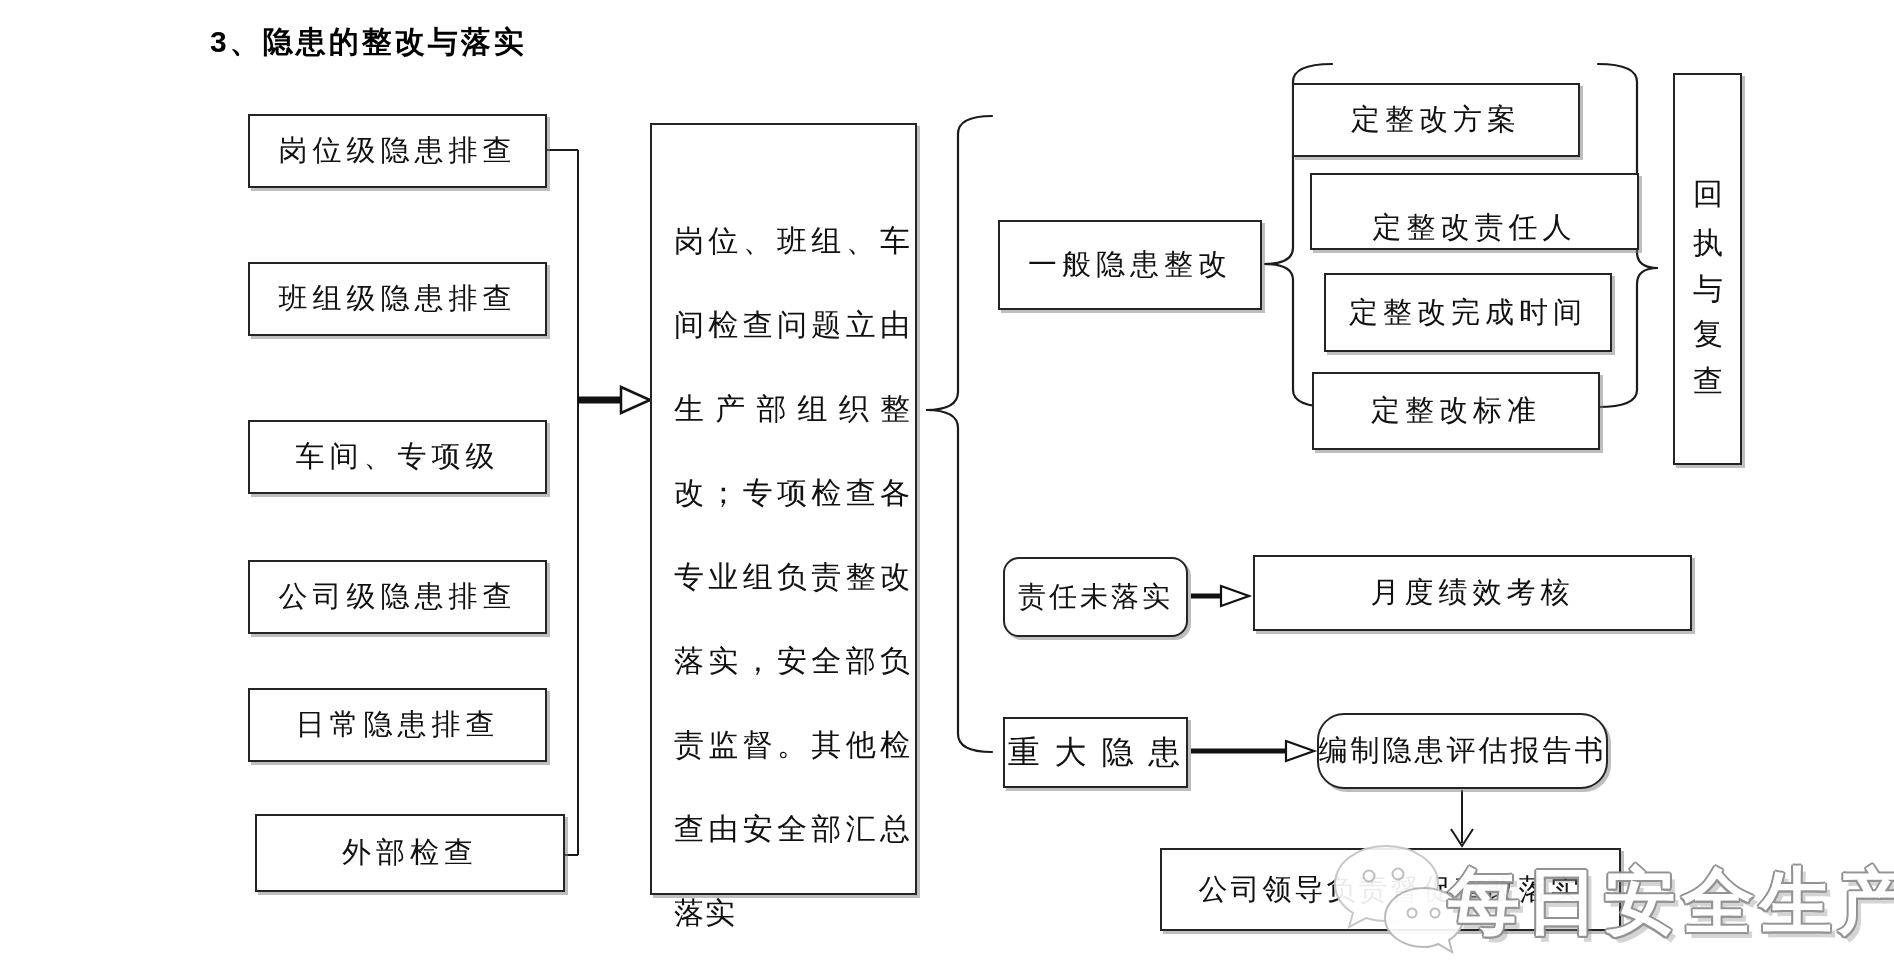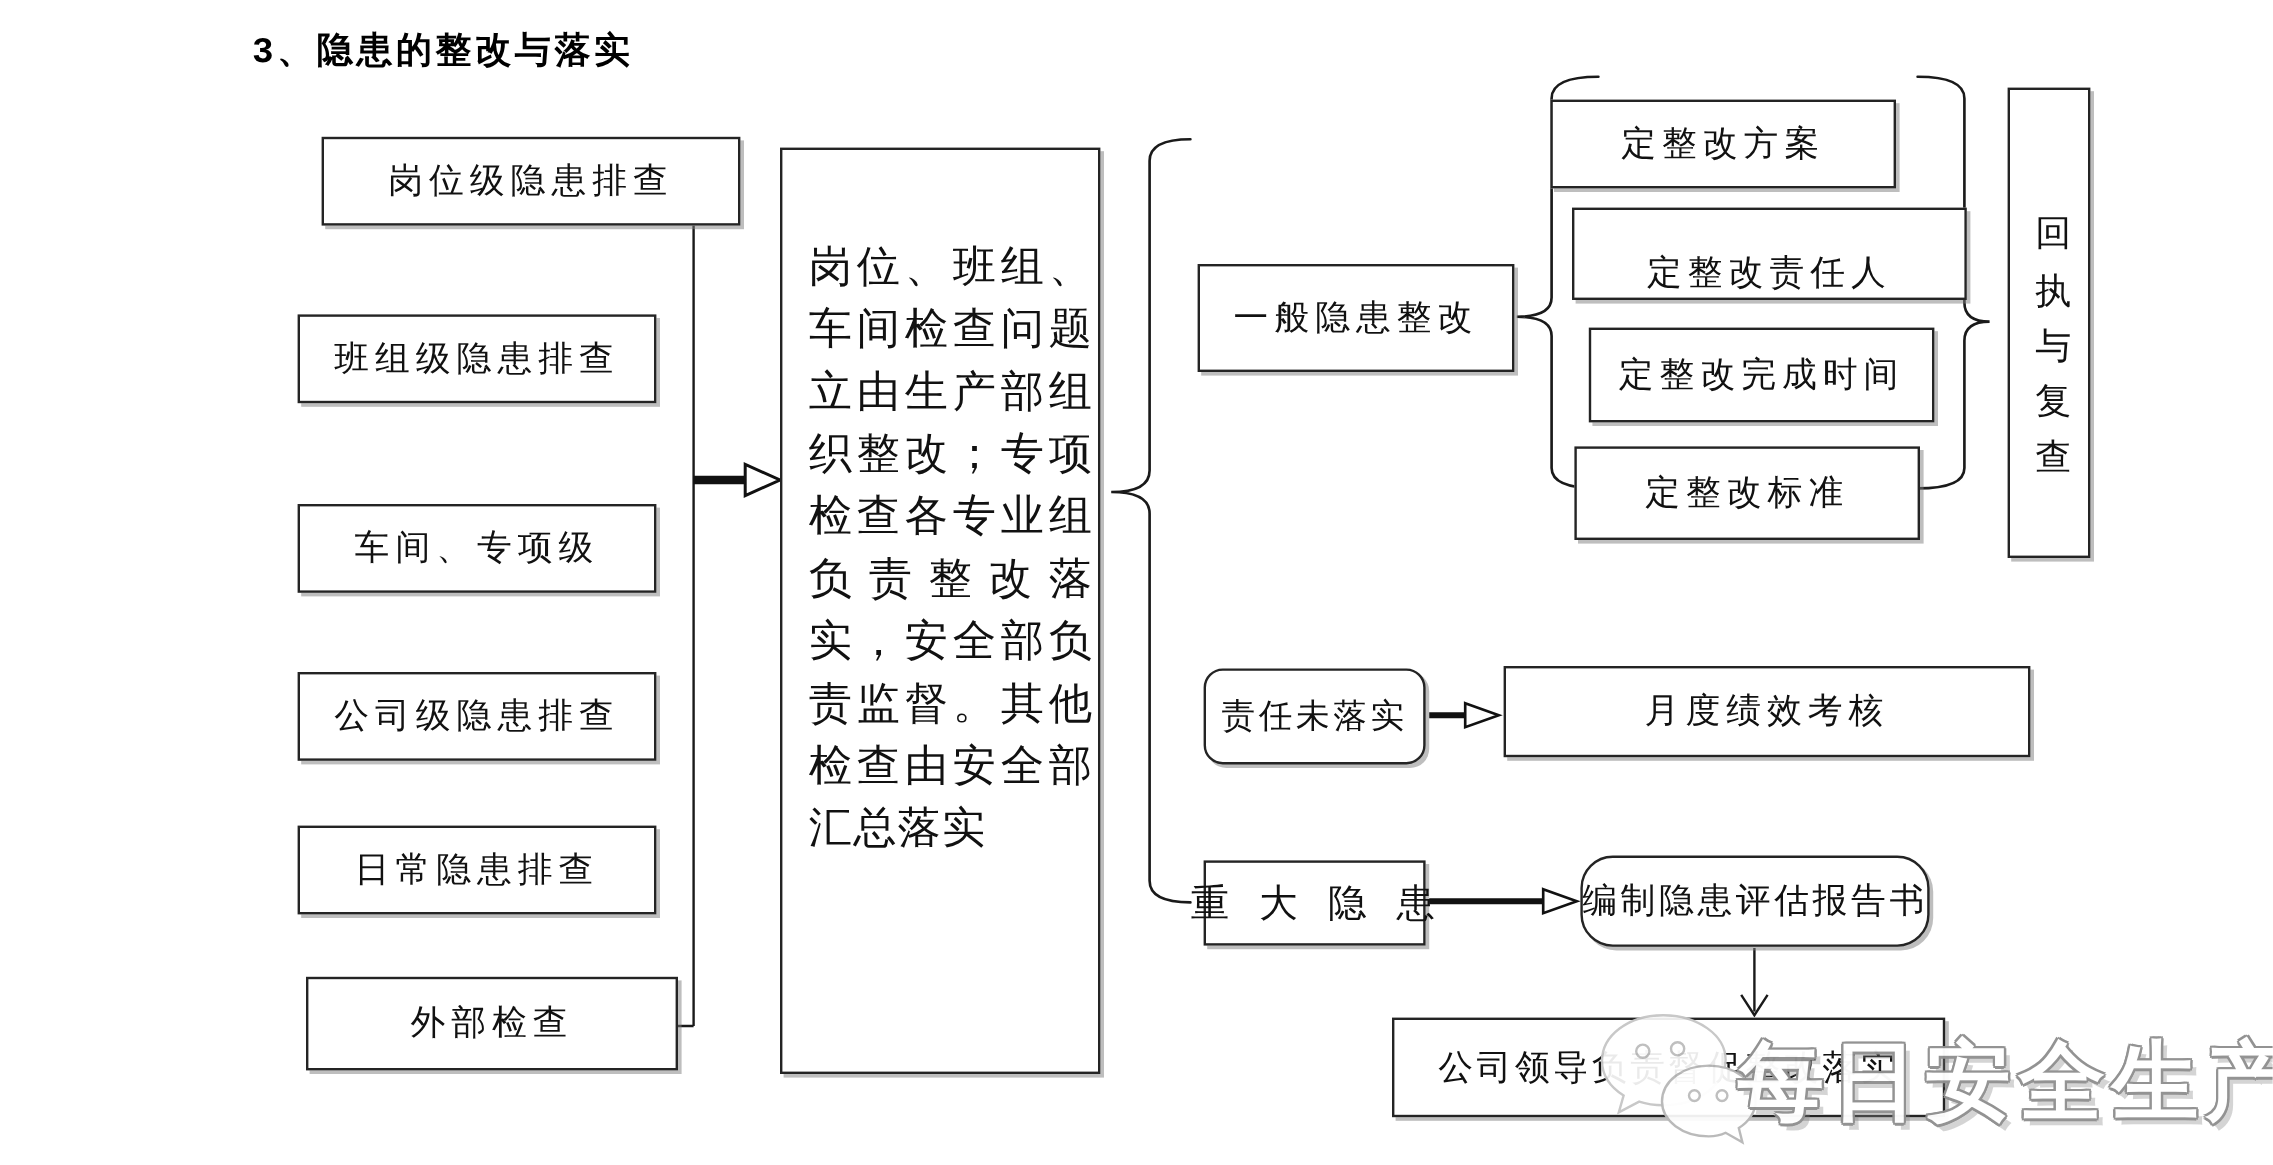--- a/index.html
+++ b/index.html
@@ -1,33 +1,33 @@
 <!DOCTYPE html>
 <html><head>
 <meta charset="utf-8">
 <style>
   html,body { margin:0; padding:0; background:#ffffff; }
   #stage {
     position:relative; width:1894px; height:971px; overflow:hidden;
-    background:#ffffff; font-family:Liberation Mono, monospace; color:#111;
+    background:#ffffff; font-family:Liberation Sans, sans-serif; color:#111;
   }
   #page-title {
     position:absolute; left:210px; top:22px; font-size:30px; font-weight:bold;
     letter-spacing:3px; color:#000; z-index:2; white-space:nowrap;
   }
   .box {
     position:absolute; box-sizing:border-box; background:#ffffff;
     border:2px solid #242424; box-shadow:3px 3px 0 rgba(125,125,125,.5);
     display:flex; align-items:center; justify-content:center;
     font-size:29px; letter-spacing:5px; color:#111; z-index:2;
     white-space:nowrap; text-align:center;
   }
   .note-box {
     display:block; white-space:normal; text-align:justify; text-justify:inter-ideograph;
-    font-size:36px; line-height:52px; letter-spacing:1px;
+    font-size:30px; line-height:84px; letter-spacing:1px;
     padding:74px 4px 0 22px; word-break:break-all;
   }
   .v-box {
     writing-mode:vertical-rl; text-orientation:upright;
     font-size:30px; letter-spacing:46px; white-space:nowrap;
     padding-top:6px;
   }
   #connector-svg { position:absolute; left:0; top:0; z-index:1; }
   #watermark-icon { position:absolute; left:1328px; top:840px; z-index:6; opacity:.96; }
   #watermark-text {
@@ -64,21 +64,21 @@
     <line x1="1191" y1="596" x2="1221" y2="596" stroke="#111" stroke-width="5"></line>
     <polygon points="1221,586 1249,596 1221,606" fill="#ffffff" stroke="#111" stroke-width="2.2"></polygon>
 
     <line x1="1191" y1="751" x2="1286" y2="751" stroke="#111" stroke-width="5"></line>
     <polygon points="1286,741 1314,751 1286,761" fill="#ffffff" stroke="#111" stroke-width="2.2"></polygon>
 
     <line x1="1462" y1="790" x2="1462" y2="843" stroke="#1a1a1a" stroke-width="2"></line>
     <polyline points="1451,829 1462,846 1473,829" fill="none" stroke="#1a1a1a" stroke-width="2"></polyline>
   </svg>
 
-  <div class="box" style="left:248px; top:114px; width:349px; height:74px;margin-left:20px;">
+  <div class="box" style="left:248px; top:114px; width:299px; height:74px;">
     <span>岗位级隐患排查</span>
   </div>
   <div class="box" style="left:248px; top:262px; width:299px; height:74px;">
     <span>班组级隐患排查</span>
   </div>
   <div class="box" style="left:248px; top:420px; width:299px; height:74px;">
     <span>车间、专项级</span>
   </div>
   <div class="box" style="left:248px; top:560px; width:299px; height:74px;">
     <span>公司级隐患排查</span>

